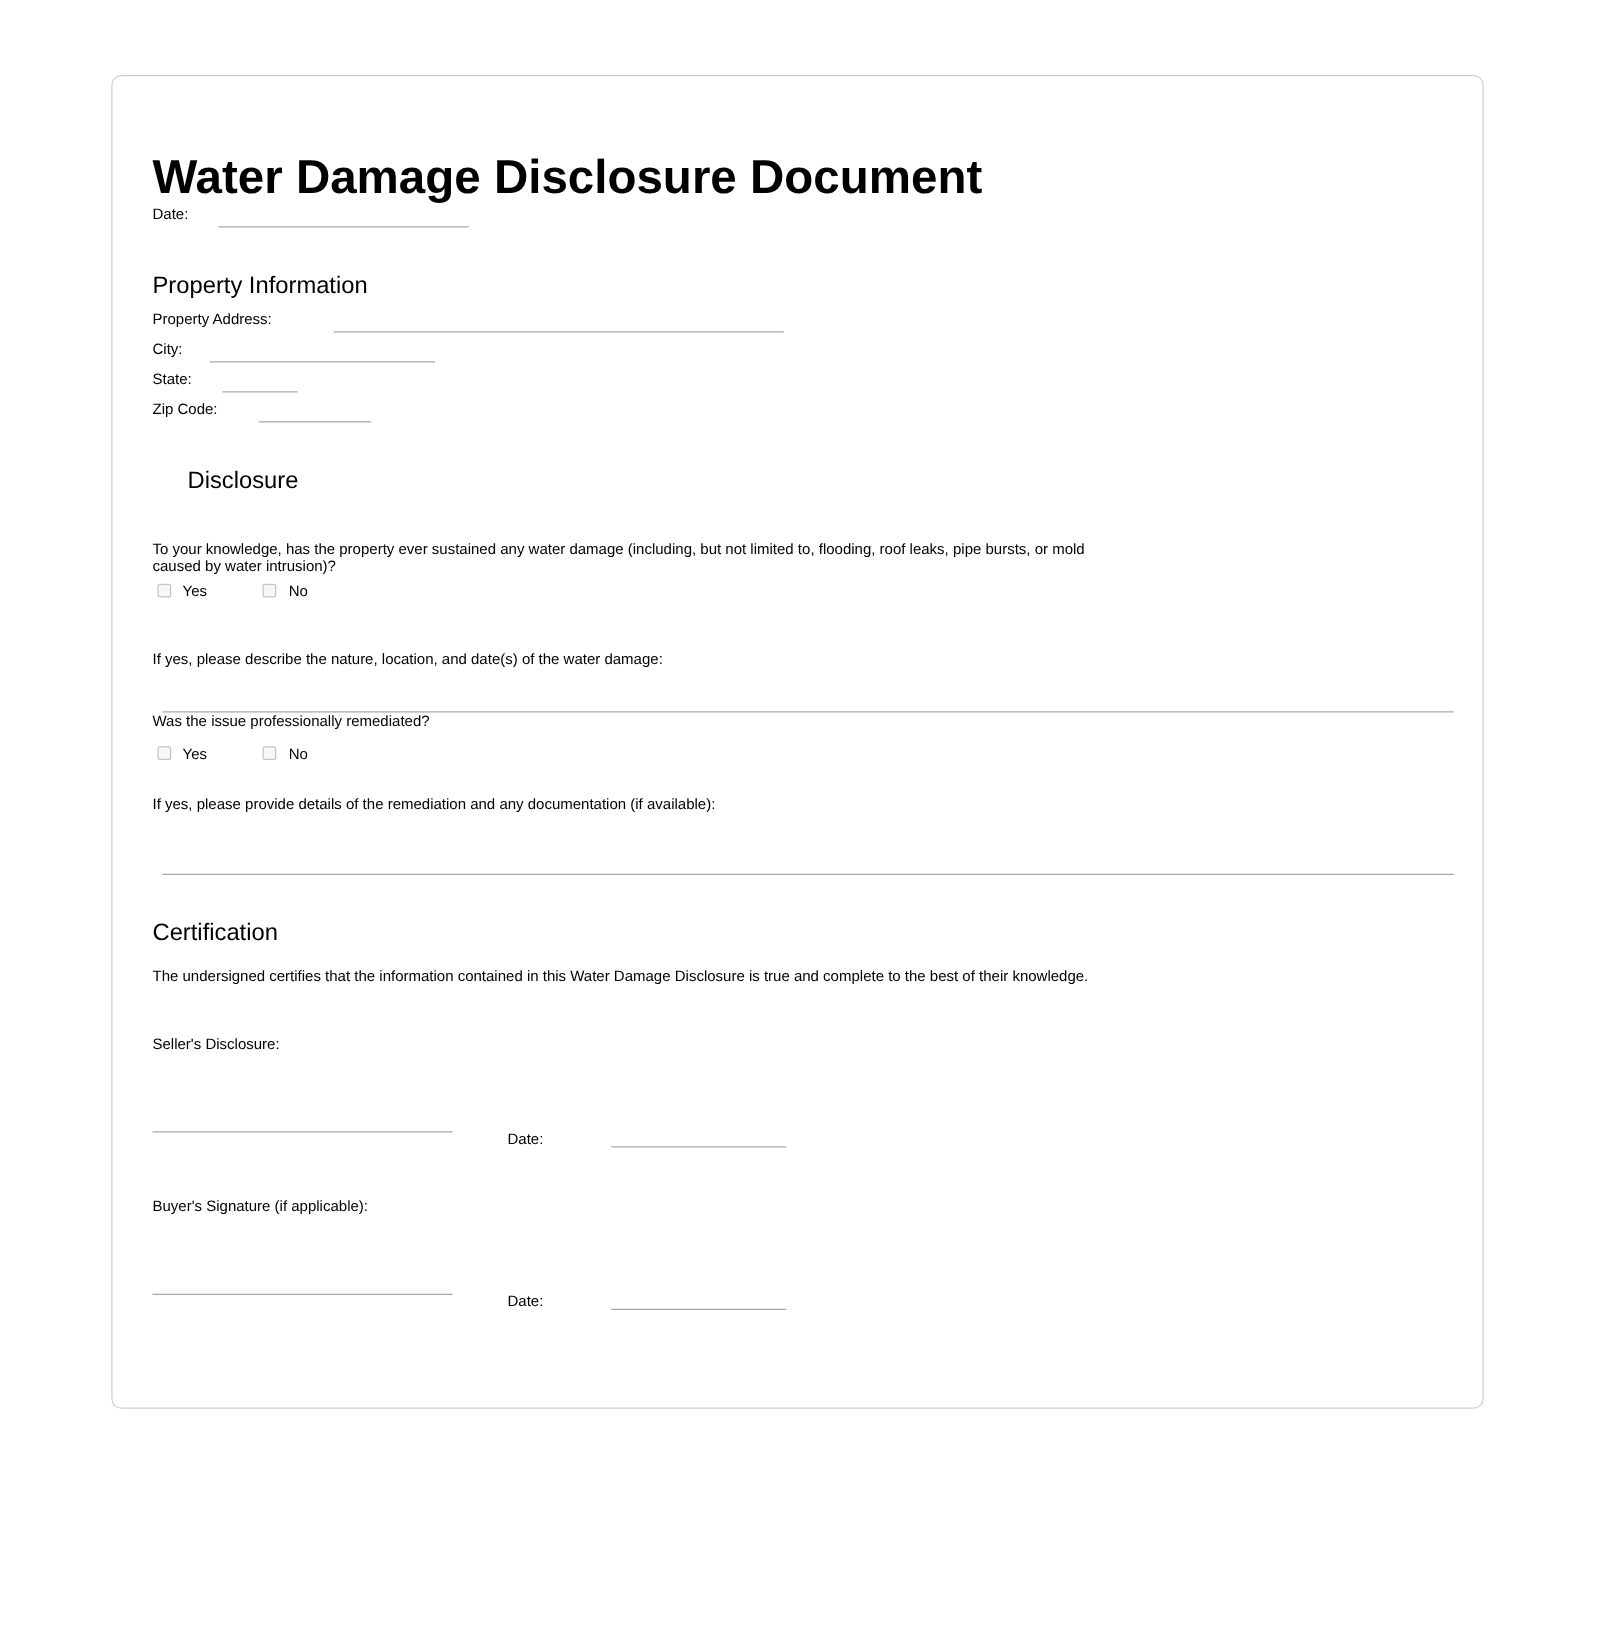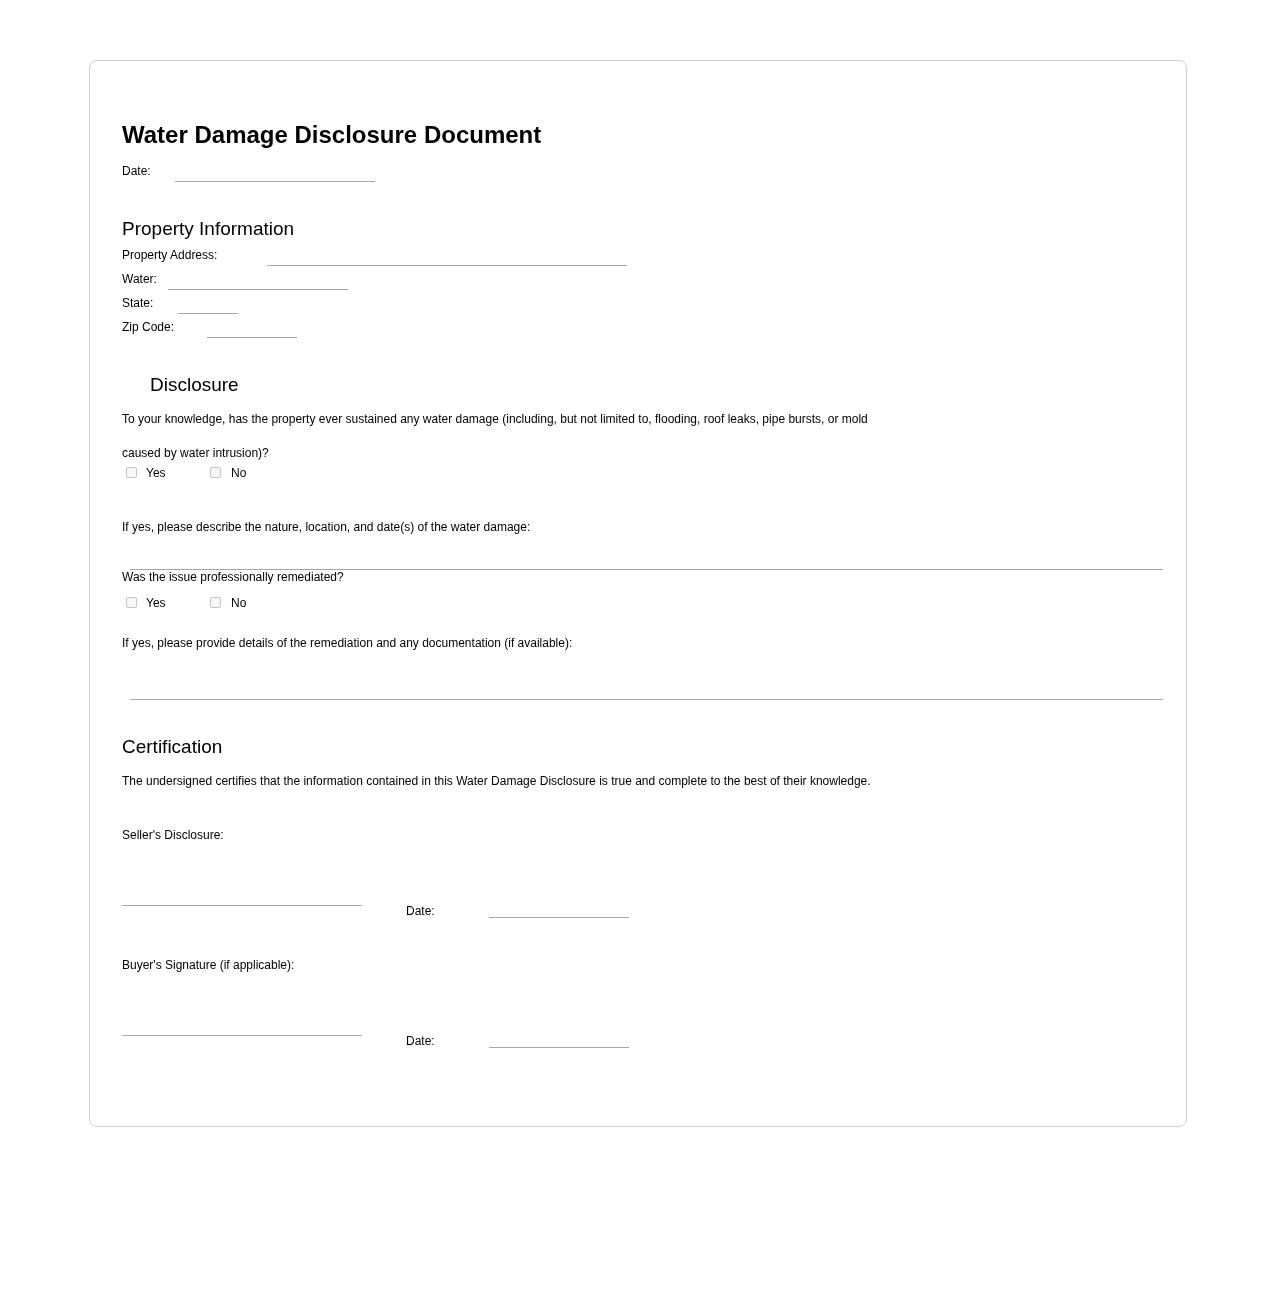--- a/index.html
+++ b/index.html
@@ -7,21 +7,21 @@
       width: 1278px; height: 1300px; position: relative;
       font-family: "Liberation Sans", sans-serif; color: #000;
       font-size: 16px;
     }
     .card {
       position: absolute; left: 89px; top: 60px; width: 1098px; height: 1067px;
       border: 1px solid #d0d0d0; border-radius: 8px; box-sizing: border-box;
       background: #fff;
     }
     .abs { position: absolute; white-space: nowrap; }
-    .title { font-size: 24px; font-weight: bold; }
+    .title { font-size: 38px; font-weight: bold; }
     .h2 { font-size: 19px; }
     .txt { font-size: 12px; }
     .line { position: absolute; height: 0; border-top: 1px solid #a8a8a8; }
     .cb {
       position: absolute; width: 11px; height: 11px; border: 1px solid #c4c4c4;
       border-radius: 2px; background: #f7f7f7; box-sizing: border-box;
     }
   </style>
 </head>
 <body>
@@ -31,32 +31,32 @@
 <div class="abs title" style="left:122px; top:121px;">Water Damage Disclosure Document</div>
 
 <div class="abs txt" style="left:122px; top:164px;">Date:</div>
 <div class="line" style="left:175px; top:181px; width:200px;"></div>
 
 <div class="abs h2" style="left:122px; top:218px;">Property Information</div>
 
 <div class="abs txt" style="left:122px; top:248px;">Property Address:</div>
 <div class="line" style="left:267px; top:265px; width:360px;"></div>
 
-<div class="abs txt" style="left:122px; top:272px;">Water:</div>
+<div class="abs txt" style="left:122px; top:272px;">City:</div>
 <div class="line" style="left:168px; top:289px; width:180px;"></div>
 
 <div class="abs txt" style="left:122px; top:296px;">State:</div>
 <div class="line" style="left:178px; top:313px; width:60px;"></div>
 
 <div class="abs txt" style="left:122px; top:320px;">Zip Code:</div>
 <div class="line" style="left:207px; top:337px; width:90px;"></div>
 
 <div class="abs h2" style="left:122px; top:374px;margin-left:28px;">Disclosure</div>
 
-<div class="abs txt" style="left:122px; top:412px;">To your knowledge, has the property ever sustained any water damage (including, but not limited to, flooding, roof leaks, pipe bursts, or mold</div>
+<div class="abs txt" style="left:122px; top:432px;">To your knowledge, has the property ever sustained any water damage (including, but not limited to, flooding, roof leaks, pipe bursts, or mold</div>
 <div class="abs txt" style="left:122px; top:430px;margin-top:16px;">caused by water intrusion)?</div>
 
 <div class="cb" style="left:126px; top:467px;"></div>
 <div class="abs txt" style="left:146px; top:466px;">Yes</div>
 <div class="cb" style="left:210px; top:467px;"></div>
 <div class="abs txt" style="left:231px; top:466px;">No</div>
 
 <div class="abs txt" style="left:122px; top:506px;margin-top:14px;">If yes, please describe the nature, location, and date(s) of the water damage:</div>
 <div class="line" style="left:130px; top:569px; width:1033px;"></div>
 

